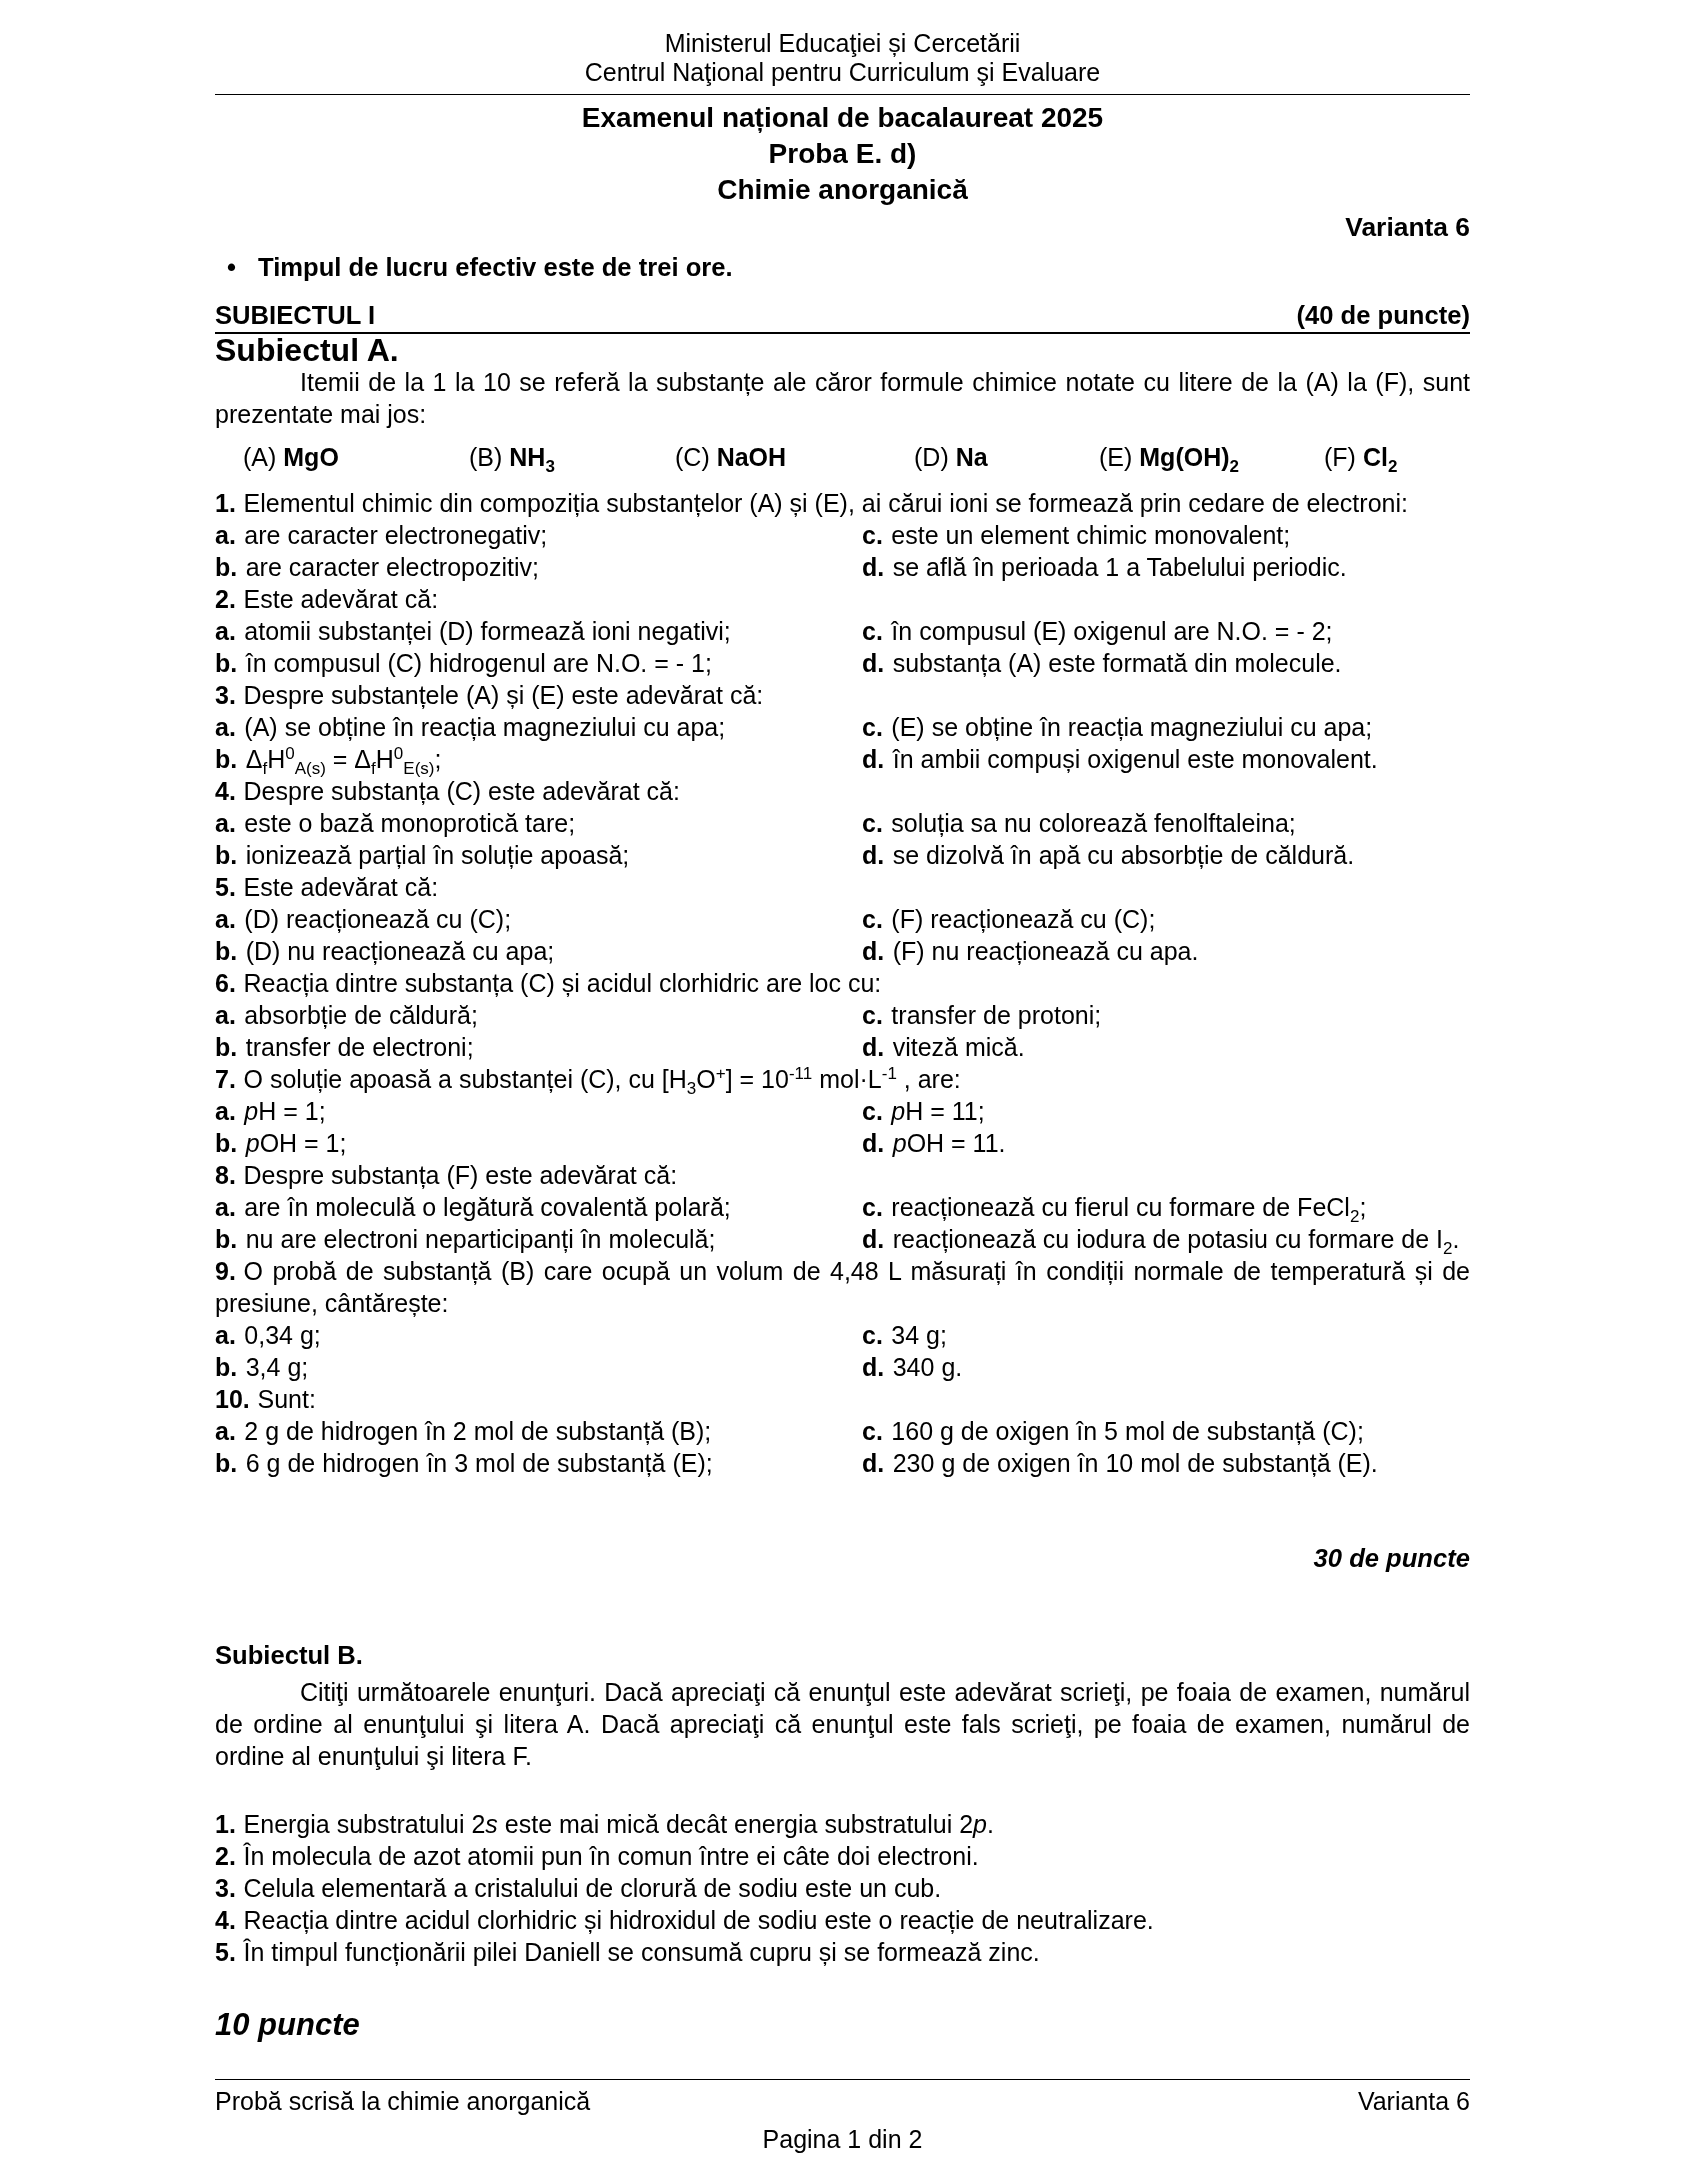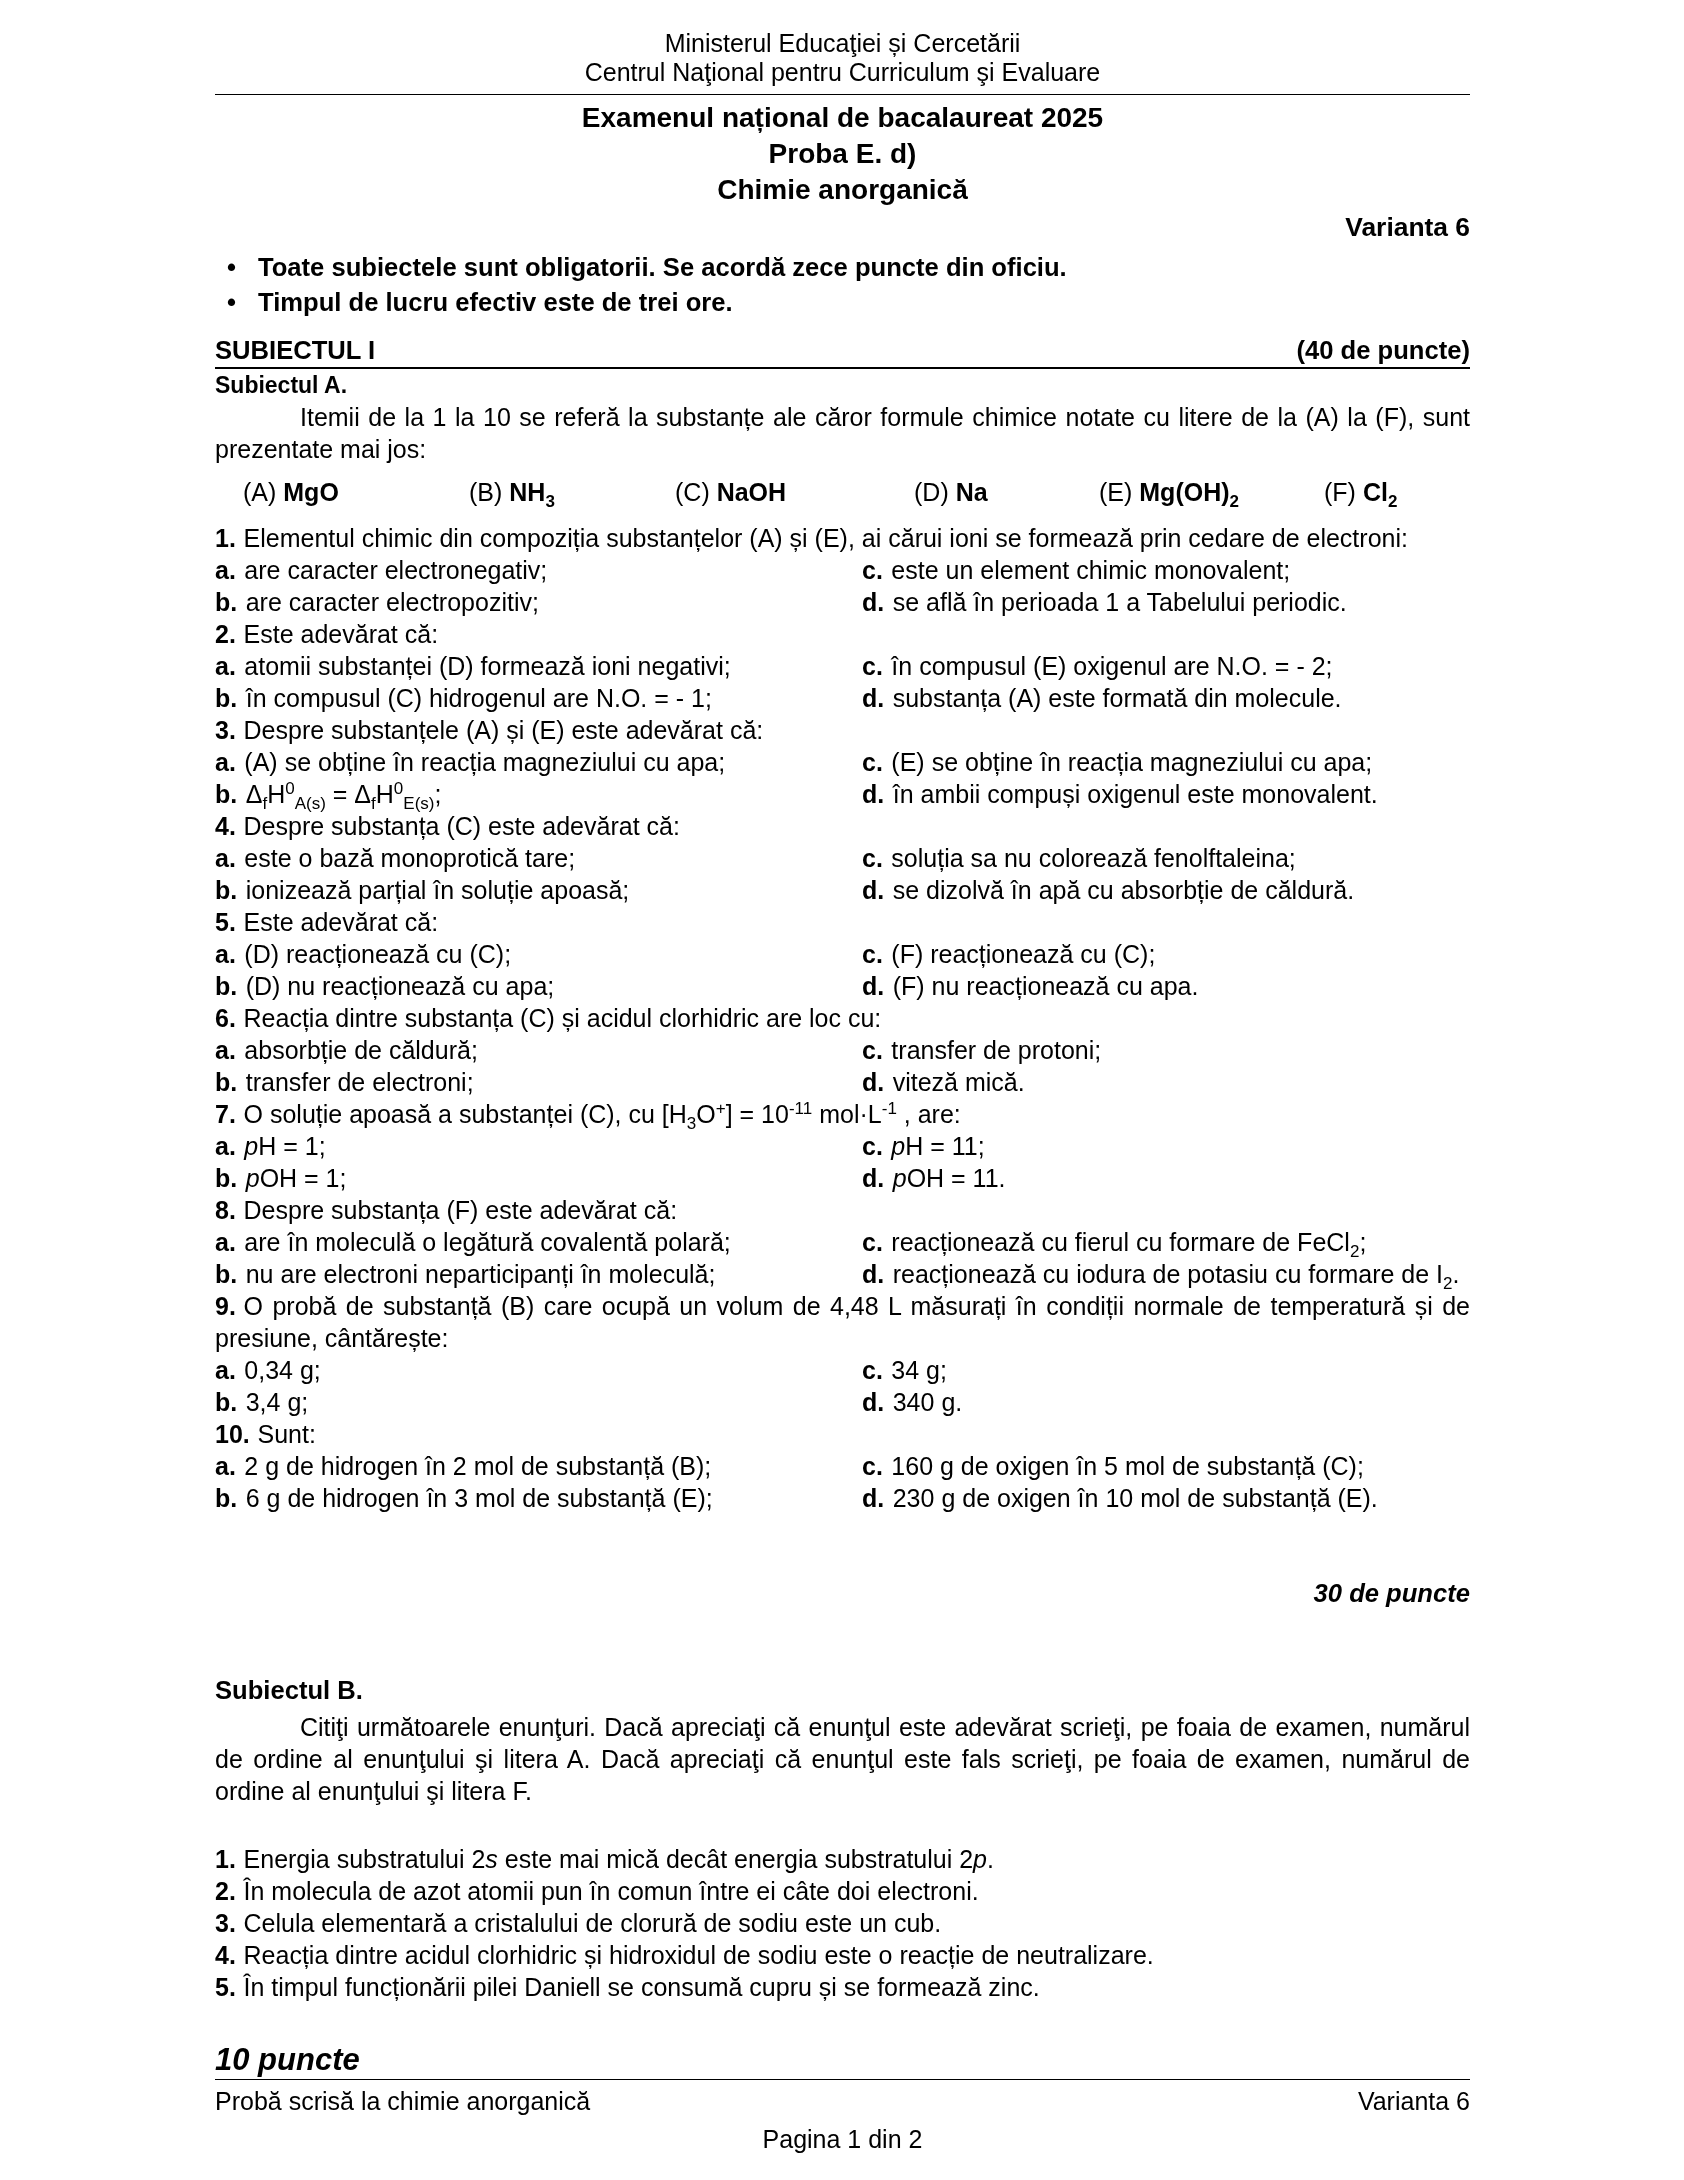--- a/index.html
+++ b/index.html
@@ -18,21 +18,21 @@
   .hdr-line { line-height:29px; }
   .rule { border:none; border-top:1.7px solid #000; margin:6.8px 0 5.1px 0; }
   .h1 { font-size:28px; line-height:36px; font-weight:bold; }
   .variant { font-weight:bold; font-size:26.4px; text-align:right; margin-top:3.4px; }
   .notes { list-style:none; margin-top:6.8px; }
   .notes li { font-weight:bold; font-size:25.6px; line-height:35px; padding-left:43px; position:relative; }
   .notes li::before { content:"\2022"; position:absolute; left:12px; }
 
   .subj-row { display:flex; justify-content:space-between; font-weight:bold; font-size:25.6px;
               border-bottom:2.6px solid #000; margin-top:13.6px; padding-bottom:1.7px;gap:18px; }
-  .part-title { font-weight:bold; font-size:23px; }
+  .part-title { font-weight:bold; font-size:32px; }
   .intro { text-align:justify; text-indent:85px; }
 
   .substances { position:relative; height:41px; margin:10.2px 0 5.1px 0; }
   .chem { position:absolute; top:0; white-space:nowrap; }
   .chem .f { font-weight:bold; }
   .chem:nth-child(1){ left:28px; }
   .chem:nth-child(2){ left:254px; }
   .chem:nth-child(3){ left:460px; }
   .chem:nth-child(4){ left:699px; }
   .chem:nth-child(5){ left:884px; }
@@ -62,21 +62,20 @@
 
   <header>
     <div class="center hdr-line">Ministerul Educaţiei și Cercetării</div>
     <div class="center hdr-line">Centrul Naţional pentru Curriculum şi Evaluare</div>
     <hr class="rule">
     <div class="center h1">Examenul național de bacalaureat 2025</div>
     <div class="center h1">Proba E. d)</div>
     <div class="center h1">Chimie anorganică</div>
     <div class="variant">Varianta 6</div>
     <ul class="notes">
-      <li>Toate subiectele sunt obligatorii. Se acordă zece puncte din oficiu.</li>
       <li>Timpul de lucru efectiv este de trei ore.</li>
     </ul>
   </header>
 
   <section>
     <div class="subj-row">
       <span>SUBIECTUL I</span>
       <span>(40 de puncte)</span>
     </div>
 

